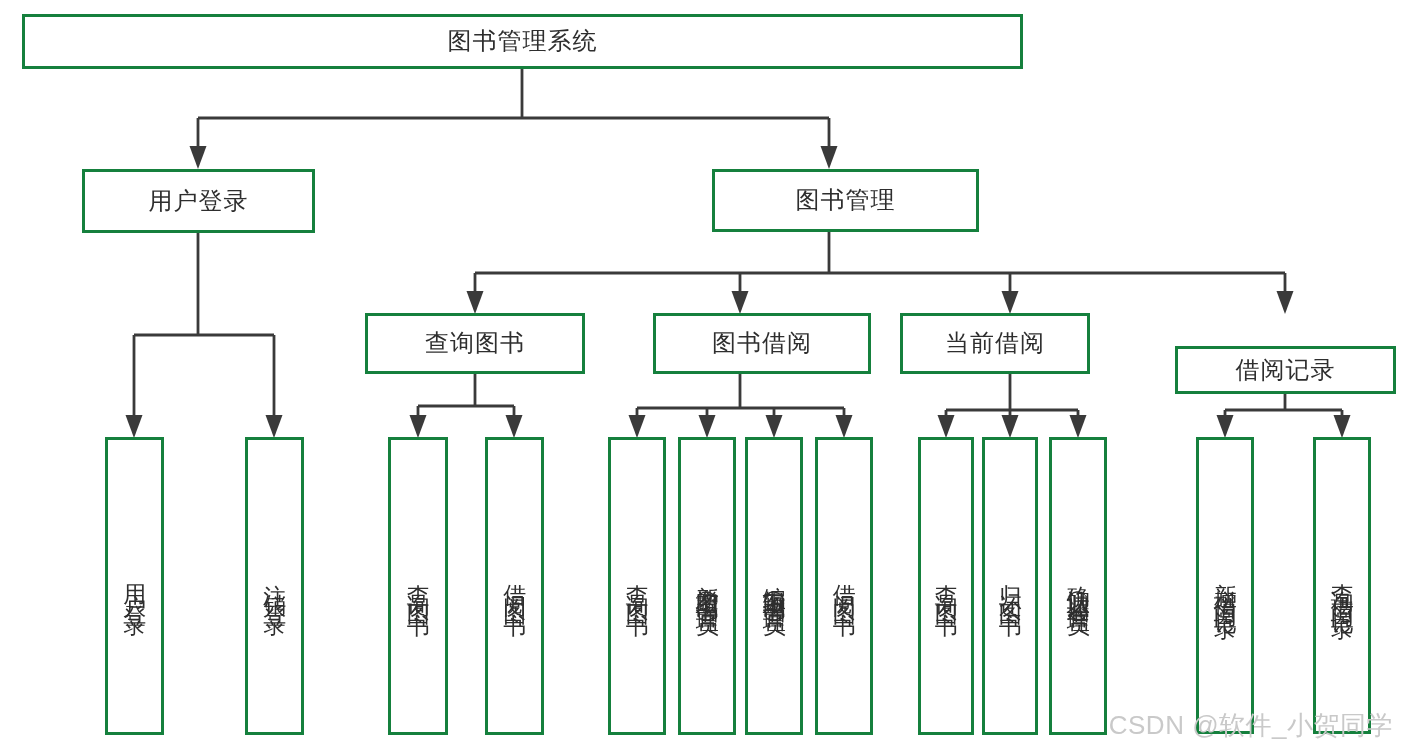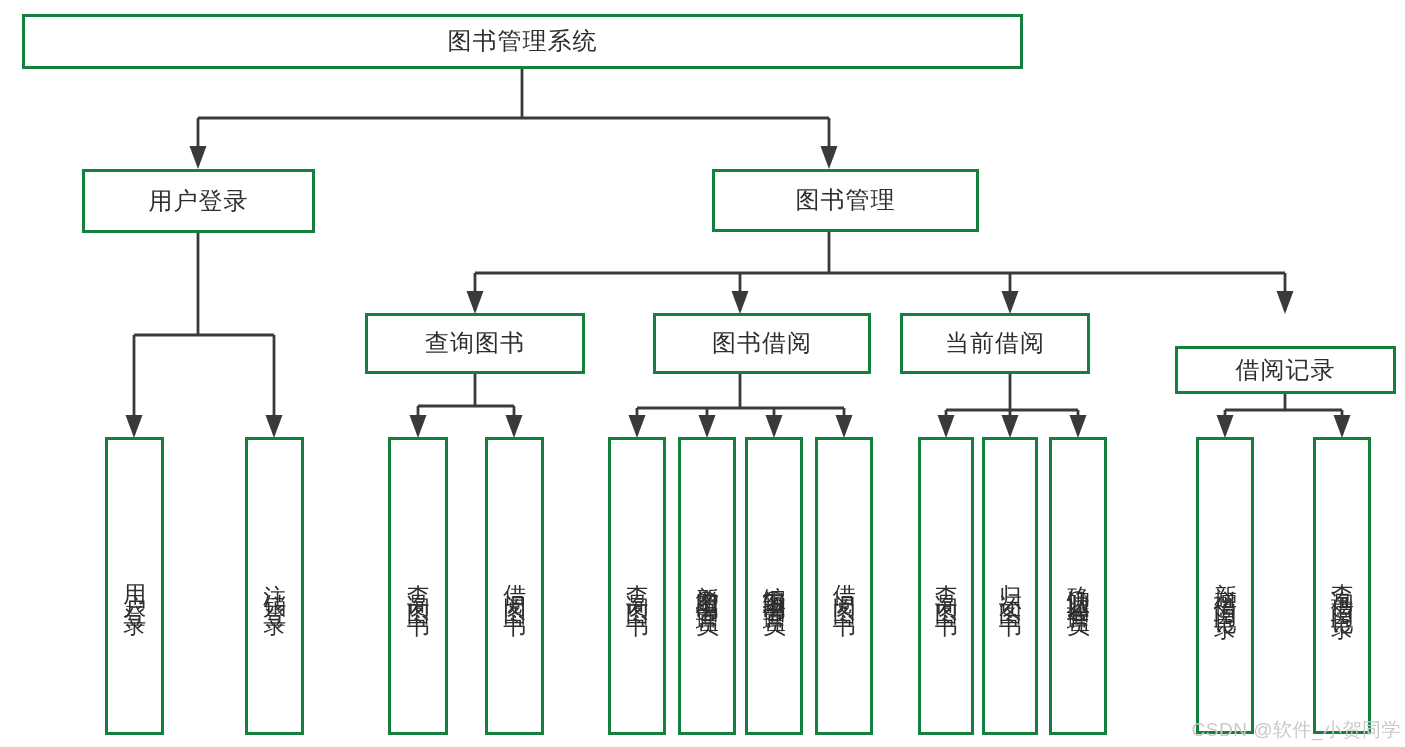--- a/index.html
+++ b/index.html
@@ -38,23 +38,23 @@
   .node.h {
     font-size: 24px;
     letter-spacing: 1px;
   }
   .node.v {
     writing-mode: vertical-rl;
     font-size: 23px;
   }
   #watermark {
     position: absolute;
-    right: 4px;
+    right: 12px;
     bottom: 4px;
-    font-size: 19px;
+    font-size: 26px;
     color: #c9c9c9;
     letter-spacing: 0.5px;
     z-index: 10;
     white-space: nowrap;
   }
 </style>
 </head>
 <body>
 
 <div id="stage">

